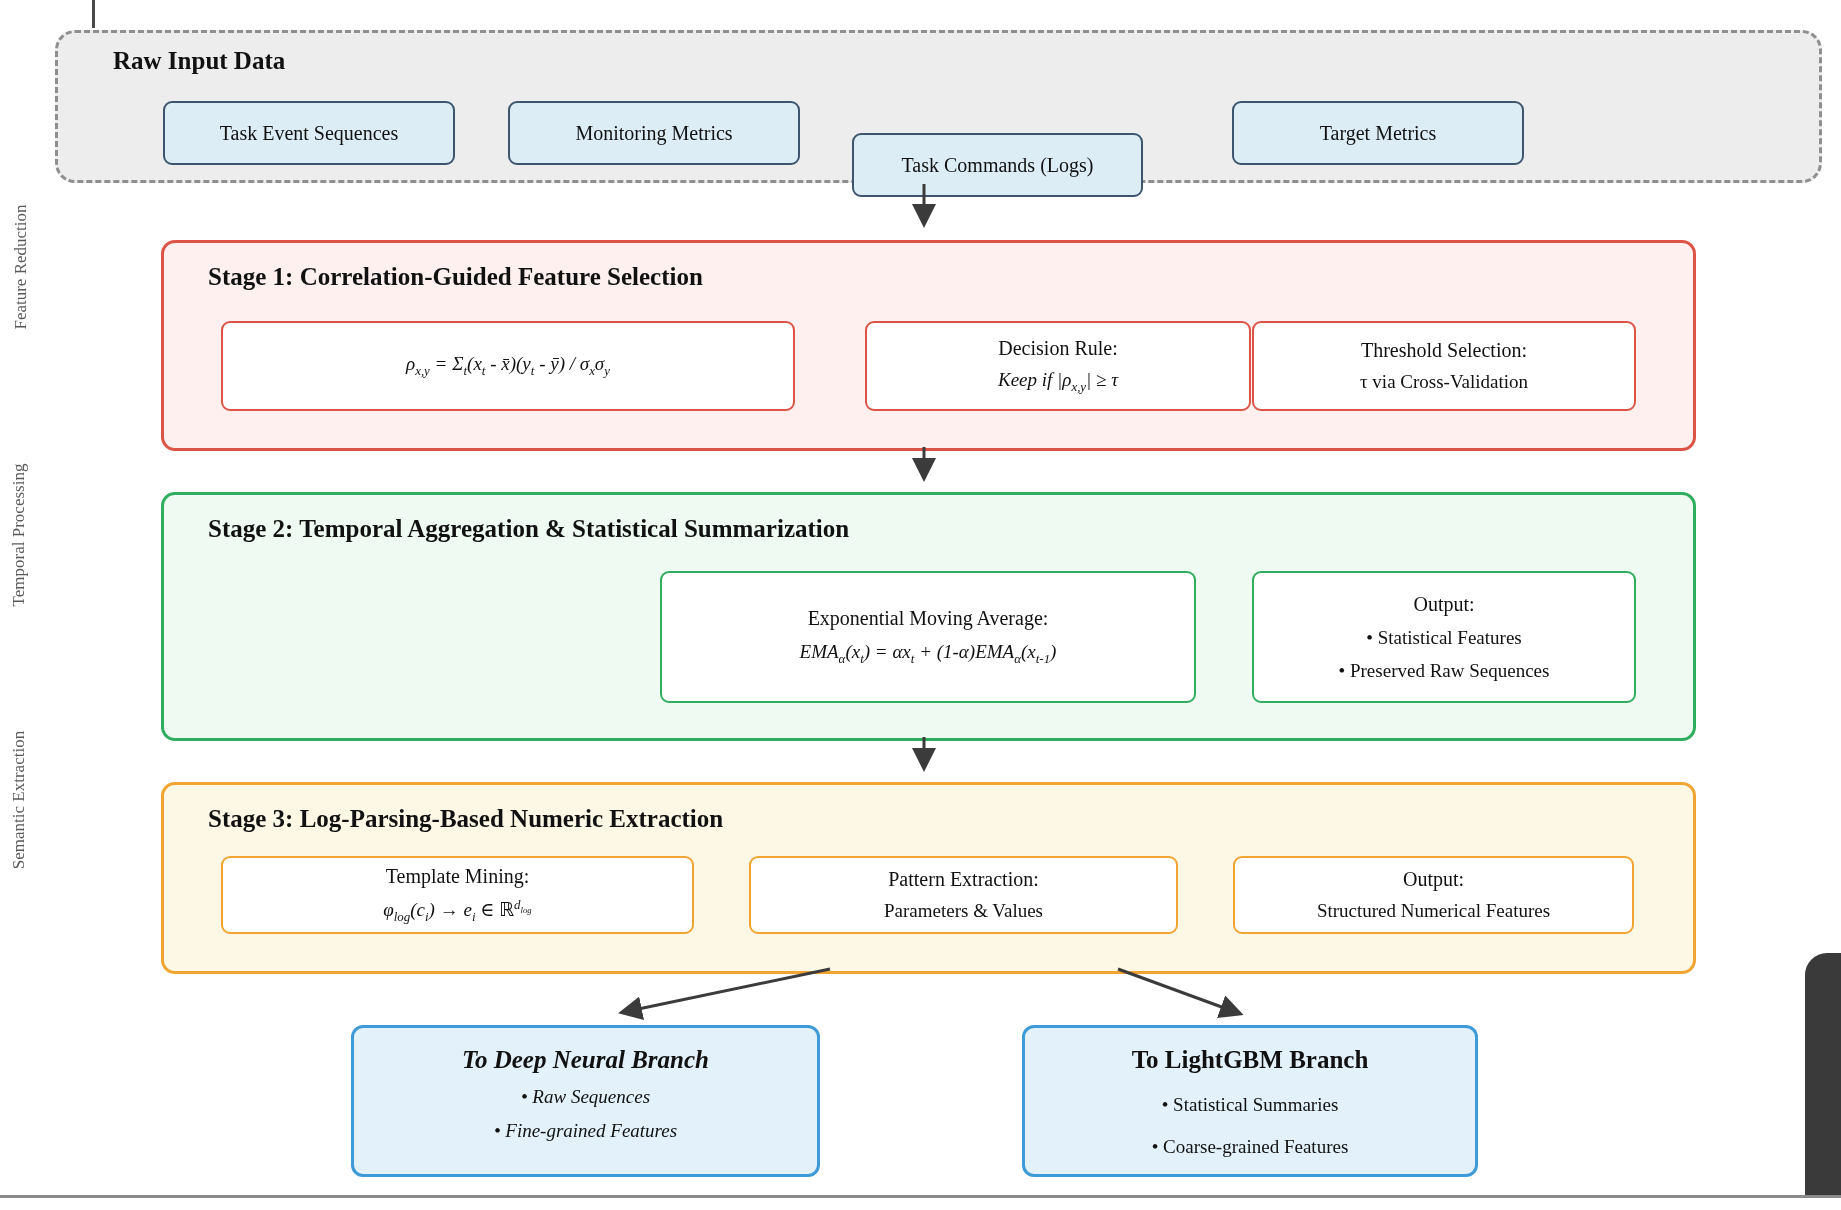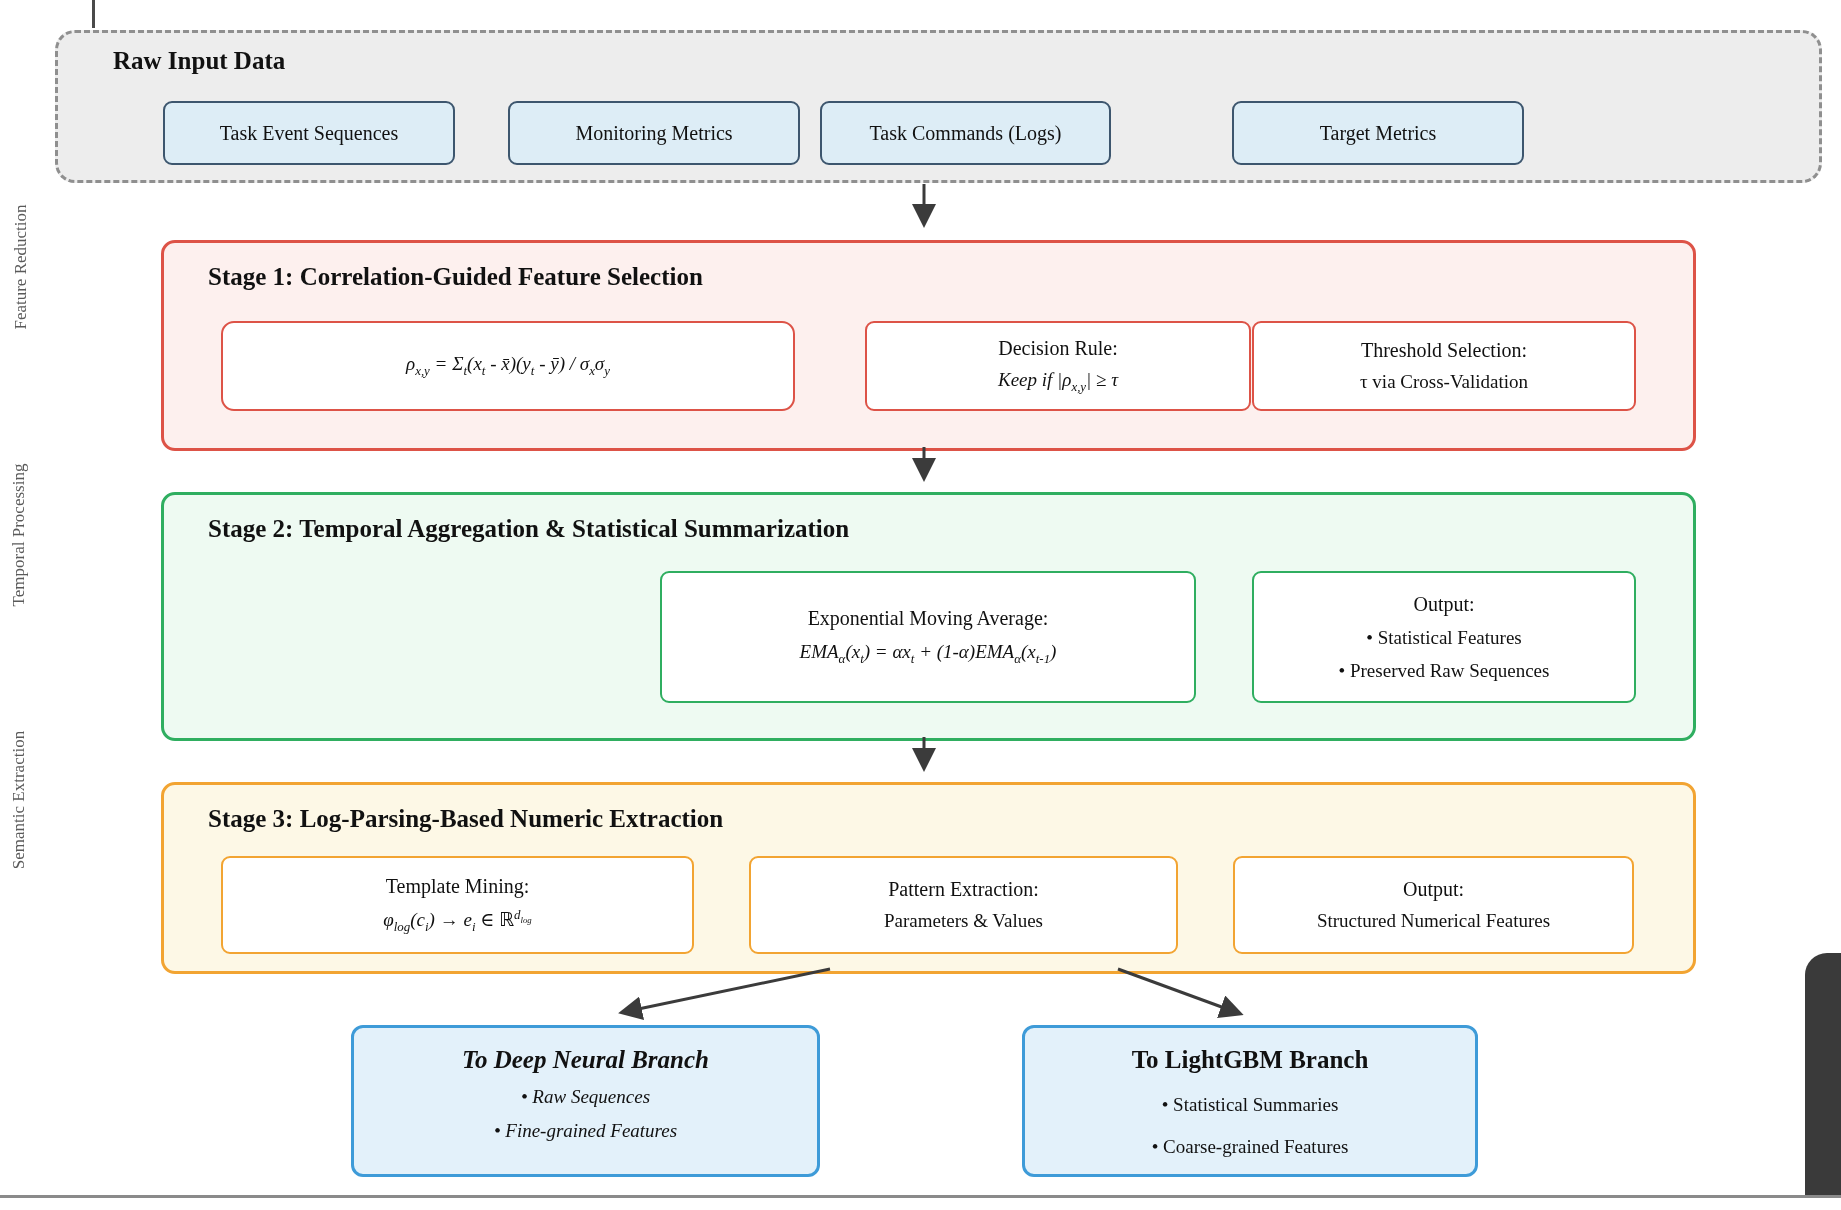--- a/index.html
+++ b/index.html
@@ -36,21 +36,21 @@
   #stage3{top:782px; height:186px;}
   .stage-title{position:absolute; left:44px; top:20px; font-size:25px; font-weight:bold;}
   .inner-box{
     position:absolute; background:#fff;
     border:2px solid var(--accent); border-radius:9px;
     display:flex; flex-direction:column; align-items:center; justify-content:center;
     text-align:center; box-sizing:border-box; padding:4px 10px;
   }
   #stage1 .inner-box{top:78px; height:90px; gap:9px;}
   #stage2 .inner-box{top:76px; height:132px; gap:11px;}
-  #stage3 .inner-box{top:71px; height:98px; gap:9px;}
+  #stage3 .inner-box{top:71px; height:78px; gap:9px;}
   .box-heading{font-size:20px;}
   .line,.bullet{font-size:19px;}
   .formula{font-size:19px; font-style:italic; font-family:"Liberation Serif","DejaVu Serif","DejaVu Sans",serif;}
   sub{font-size:0.68em;} sup{font-size:0.68em;}
   
   .branch-box{
     position:absolute; top:1025px; height:152px; box-sizing:border-box;
     background:var(--branch_fill,#e3f1fa);
     border:3px solid var(--branch_border,#3e9bd8);
     border-radius:12px;
@@ -83,31 +83,31 @@
   <div class="side-label" style="left:19px; top:800px;">Semantic Extraction</div>
 
   <div class="raw-panel">
     <div class="raw-title">Raw Input Data</div>
     <div class="input-box" style="left:450px; width:288px;">
       <span>Monitoring Metrics</span>
     </div>
     <div class="input-box" style="left:105px; width:288px;">
       <span>Task Event Sequences</span>
     </div>
-    <div class="input-box" style="left:762px; width:287px;">
+    <div class="input-box" style="left:794px; width:287px;margin-top:32px;">
       <span>Task Commands (Logs)</span>
     </div>
     <div class="input-box" style="left:1138px; width:288px;margin-left:36px;">
       <span>Target Metrics</span>
     </div>
   </div>
 
   <div class="stage" id="stage1" style="--accent: #dd5347; --fill: #fdf0ee;">
     <div class="stage-title">Stage 1: Correlation-Guided Feature Selection</div>
-    <div class="inner-box" style="left:57px; width:574px;border-radius:13px;">
+    <div class="inner-box" style="left:57px; width:574px;">
       <div class="formula">ρ<sub>x,y</sub> = Σ<sub>t</sub>(x<sub>t</sub> - x̄)(y<sub>t</sub> - ȳ) / σ<sub>x</sub>σ<sub>y</sub></div>
     </div>
     <div class="inner-box" style="left:701px; width:386px;">
       <div class="box-heading">Decision Rule:</div>
       <div class="formula">Keep if |ρ<sub>x,y</sub>| ≥ τ</div>
     </div>
     <div class="inner-box" style="left:1088px; width:384px;">
       <div class="box-heading">Threshold Selection:</div>
       <div class="line">τ via Cross-Validation</div>
     </div>

